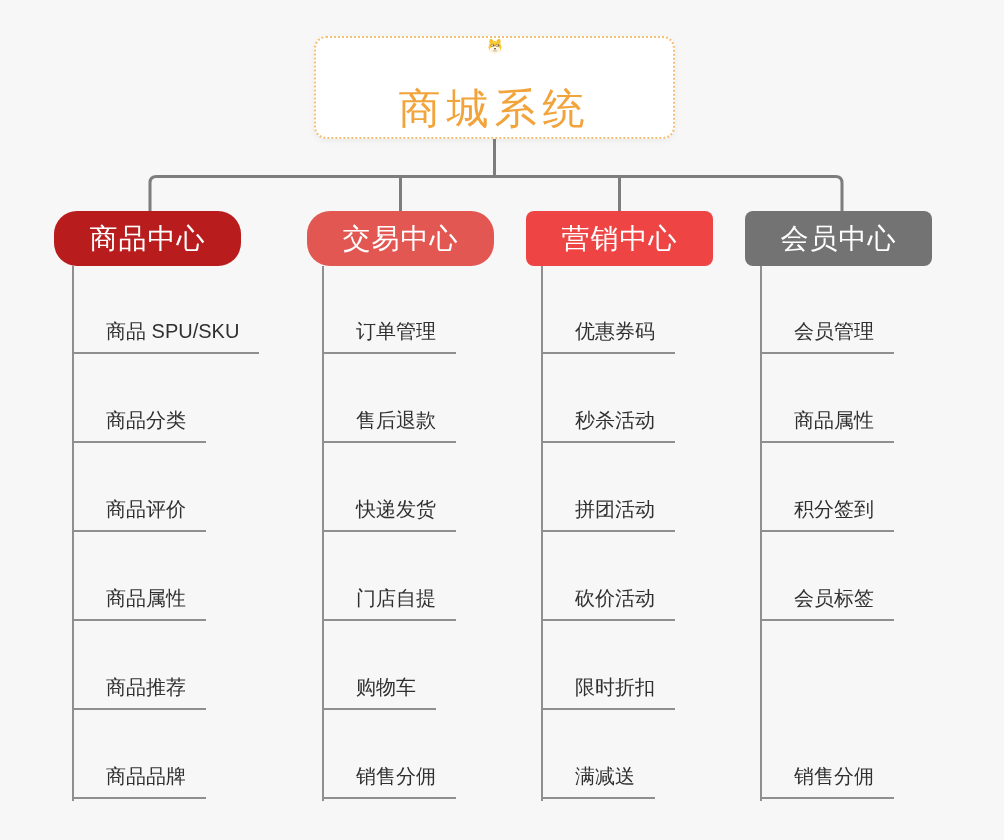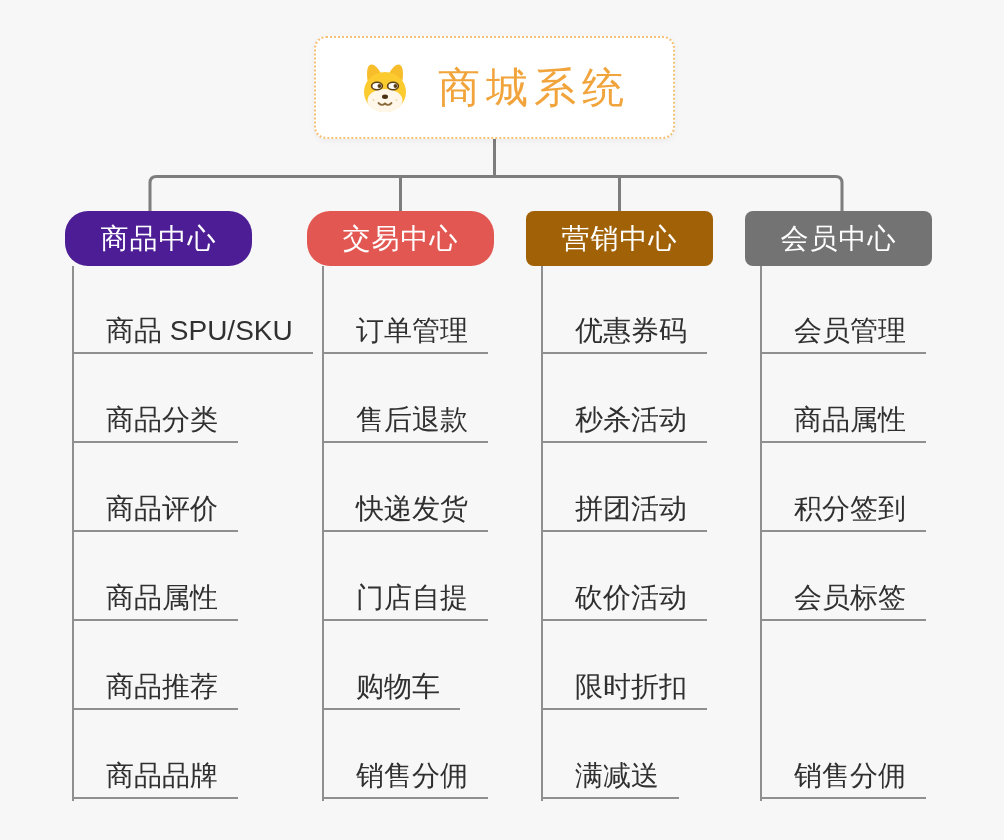--- a/index.html
+++ b/index.html
@@ -16,20 +16,21 @@
   }
   .root-node{
     position:absolute;left:314px;top:36px;
     width:361px;height:103px;
     box-sizing:border-box;
     background:#ffffff;
     border:2px dotted var(--root-border,#f5c077);
     border-radius:12px;
     display:flex;align-items:center;justify-content:center;gap:27px;
     box-shadow:0 2px 6px rgba(0,0,0,0.05);
+    flex-direction:column;
   }
   .root-title{
     font-size:42px;
     letter-spacing:6px;
     color:var(--root-text,#f2a43c);
     font-weight:500;
     white-space:nowrap;
   }
   .branch-node{
     position:absolute;top:211px;
@@ -43,21 +44,21 @@
   .branch-column{
     position:absolute;top:266px;
     height:535px;width:260px;
     border-left:2px solid var(--leaf-line,#8f8f8f);
   }
   .leaf{
     position:absolute;left:0;
     display:inline-block;white-space:nowrap;
     padding:0 20px 6px 32px;
     border-bottom:2px solid var(--leaf-line,#8f8f8f);
-    font-size:28px;line-height:30px;
+    font-size:20px;line-height:30px;
     color:var(--leaf-text,#303030);
   }
 </style>
 </head>
 <body>
 
 <div class="canvas" style="--bg: #f7f7f7; --connector: #7d7d7d; --leaf-line: #8f8f8f; --leaf-text: #303030; --root-border: #f5c077; --root-text: #f2a43c;">
 
   <svg class="connectors" width="1004" height="230" viewBox="0 0 1004 230" fill="none">
     <path d="M494.5 139 V178" stroke="currentColor" stroke-width="3"></path>
@@ -78,39 +79,39 @@
       <circle cx="36.4" cy="24" r="1.9" fill="#5d4016"></circle>
       <ellipse cx="26" cy="34.8" rx="3" ry="2.2" fill="#4a3112"></ellipse>
       <path d="M19.5 41 Q23 44.5 26 41.5 Q29 44.5 32.5 41" stroke="#8a6b3a" stroke-width="1.8" fill="none" stroke-linecap="round"></path>
       <circle cx="14.5" cy="38" r="0.9" fill="#e7d4a8"></circle>
       <circle cx="37.5" cy="38" r="0.9" fill="#e7d4a8"></circle>
     </svg>
     <span class="root-title">商城系统</span>
   </div>
 
   <div id="branches">
-      <div class="branch-node" style="left: 65px; background: #4c1d95; border-radius: 23px;">商品中心</div>
+      <div class="branch-node" style="left: 54px; background: #b91c1c; border-radius: 23px;">商品中心</div>
       <div class="branch-column" style="left: 72px;">
         <div class="leaf" style="top: 50px;">商品 SPU/SKU</div>
         <div class="leaf" style="top: 139px;">商品分类</div>
         <div class="leaf" style="top: 228px;">商品评价</div>
         <div class="leaf" style="top: 317px;">商品属性</div>
         <div class="leaf" style="top: 406px;">商品推荐</div>
         <div class="leaf" style="top: 495px;">商品品牌</div>
       </div>
       <div class="branch-node" style="left: 307px; background: rgb(226, 87, 82); border-radius: 23px;">交易中心</div>
       <div class="branch-column" style="left: 322px;">
         <div class="leaf" style="top: 50px;">订单管理</div>
         <div class="leaf" style="top: 228px;">快递发货</div>
         <div class="leaf" style="top: 139px;">售后退款</div>
         <div class="leaf" style="top: 317px;">门店自提</div>
         <div class="leaf" style="top: 406px;">购物车</div>
         <div class="leaf" style="top: 495px;">销售分佣</div>
       </div>
-      <div class="branch-node" style="left: 526px; background: #a16207;">营销中心</div>
+      <div class="branch-node" style="left: 526px; background: #ef4444;">营销中心</div>
       <div class="branch-column" style="left: 541px;">
         <div class="leaf" style="top: 50px;">优惠券码</div>
         <div class="leaf" style="top: 139px;">秒杀活动</div>
         <div class="leaf" style="top: 228px;">拼团活动</div>
         <div class="leaf" style="top: 317px;">砍价活动</div>
         <div class="leaf" style="top: 406px;">限时折扣</div>
         <div class="leaf" style="top: 495px;">满减送</div>
       </div>
       <div class="branch-node" style="left: 745px; background: #737373;">会员中心</div>
       <div class="branch-column" style="left: 760px;">

